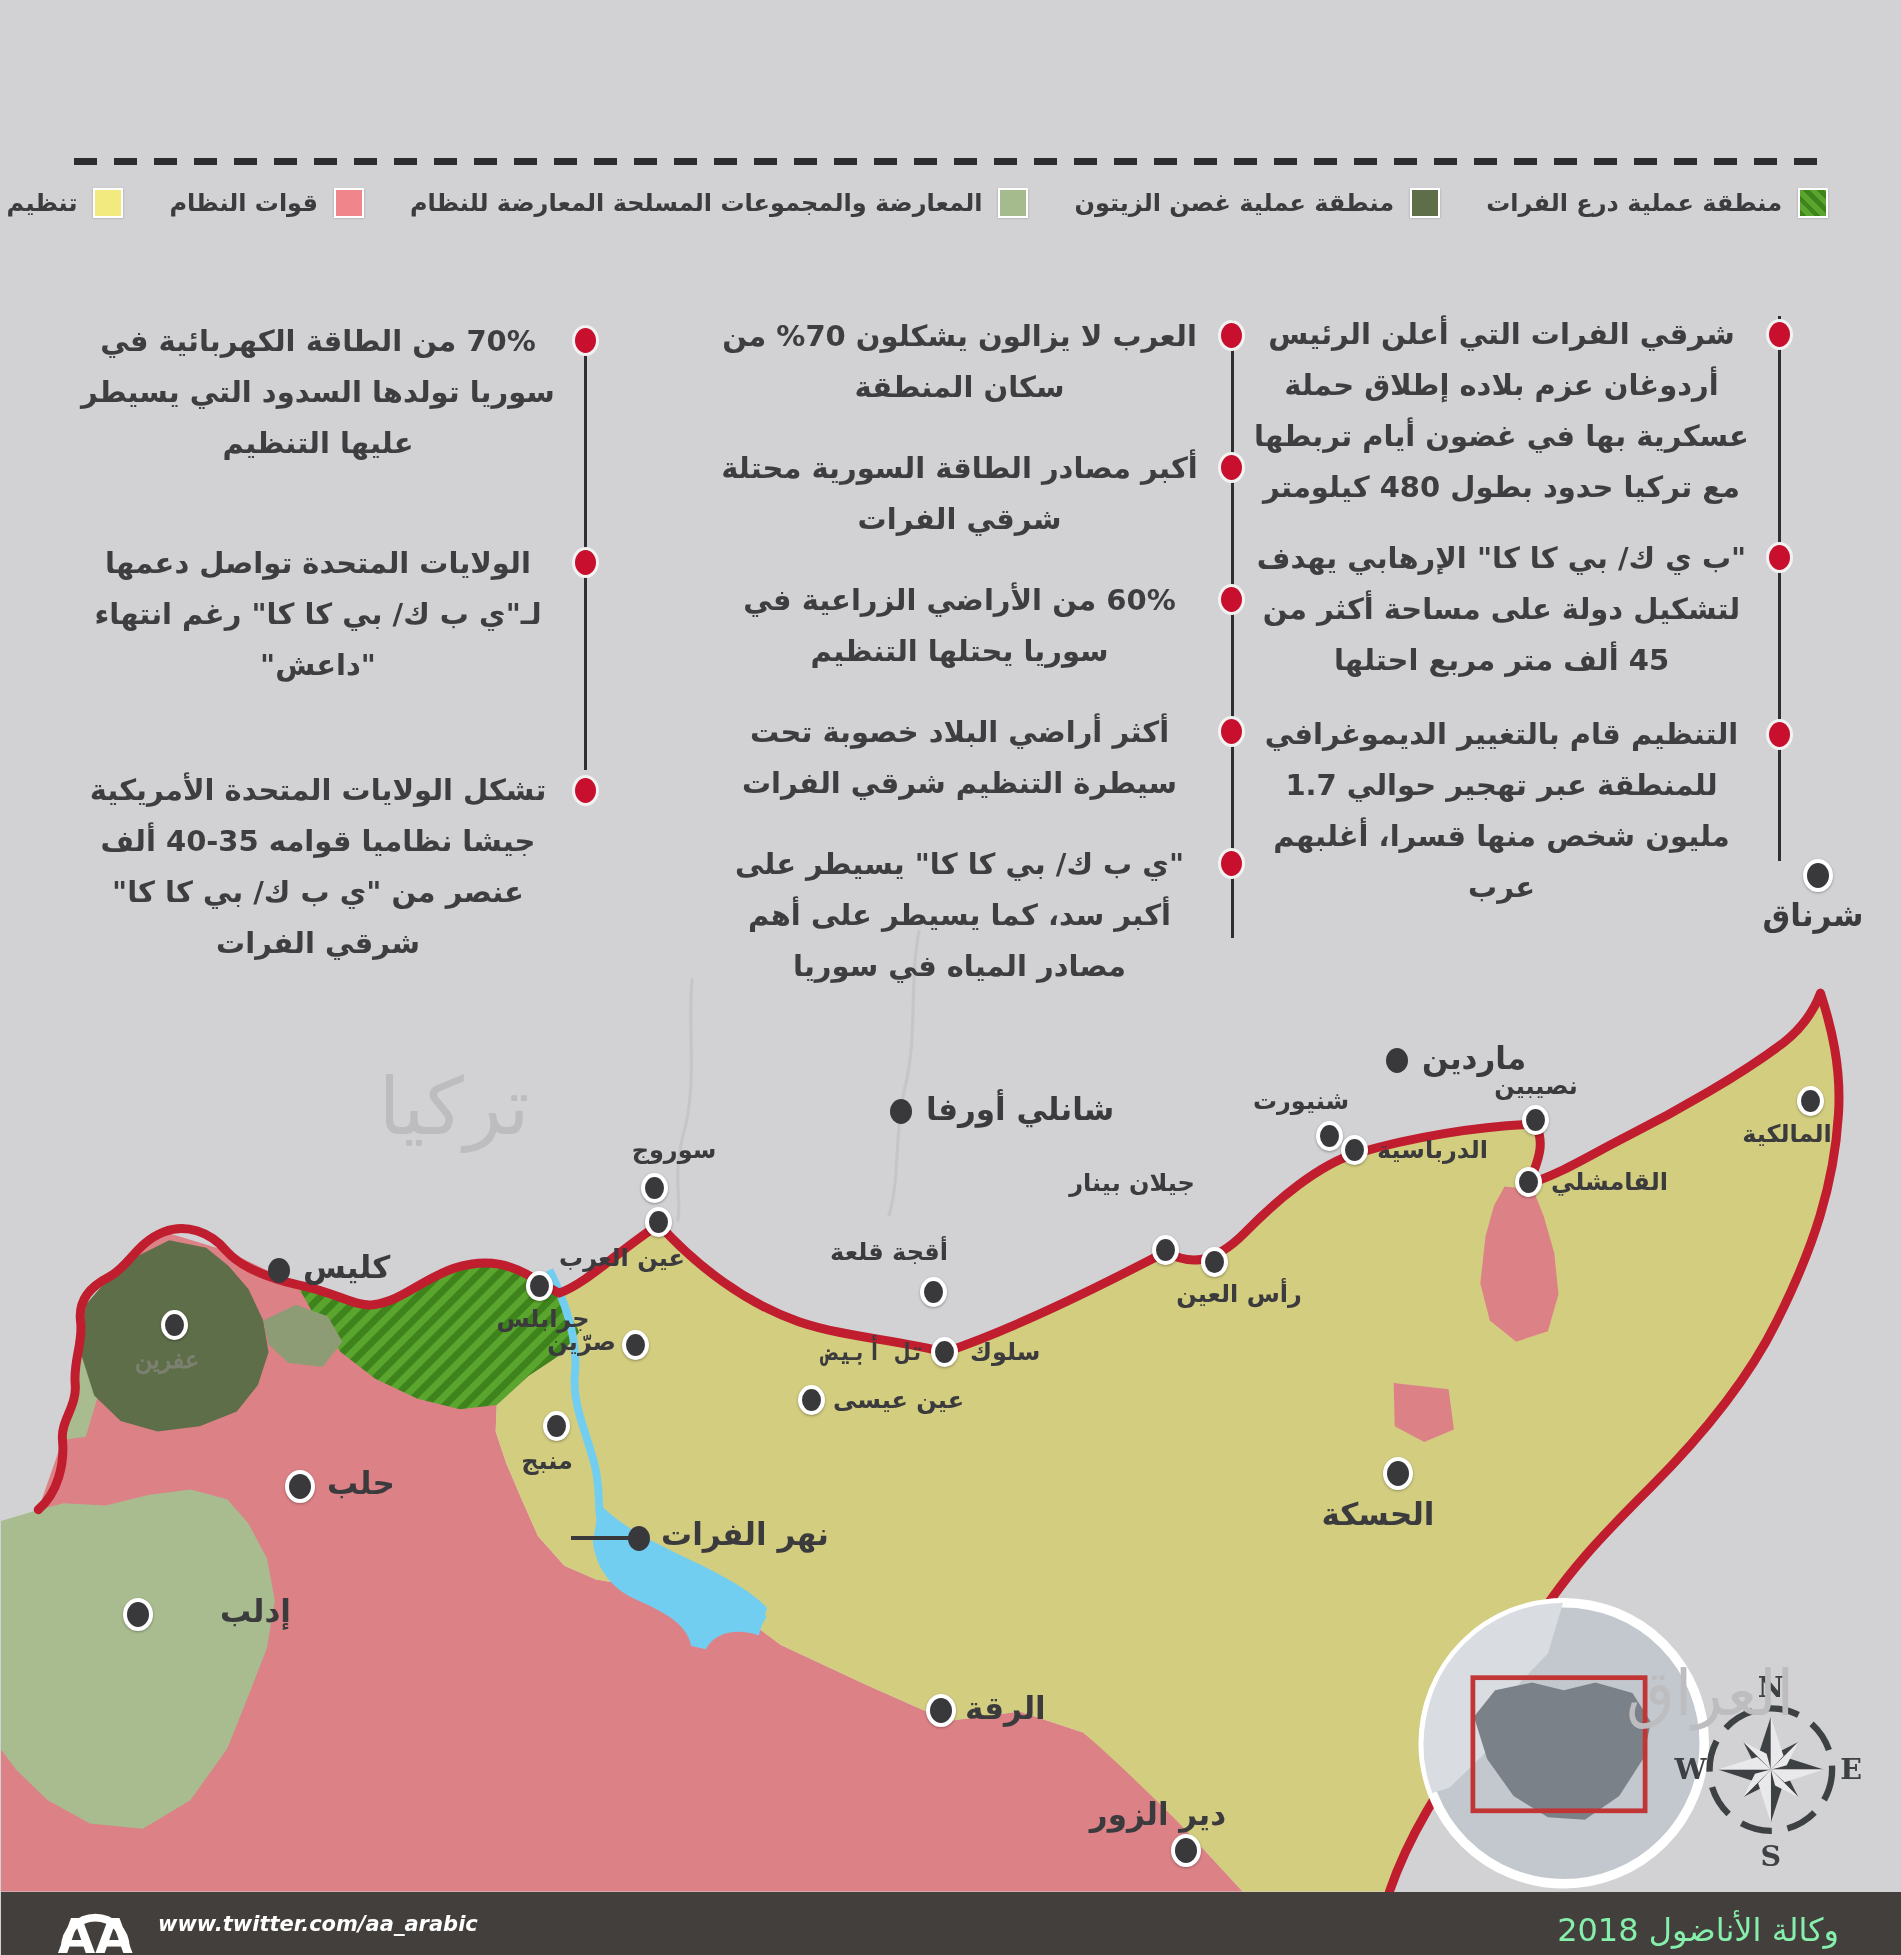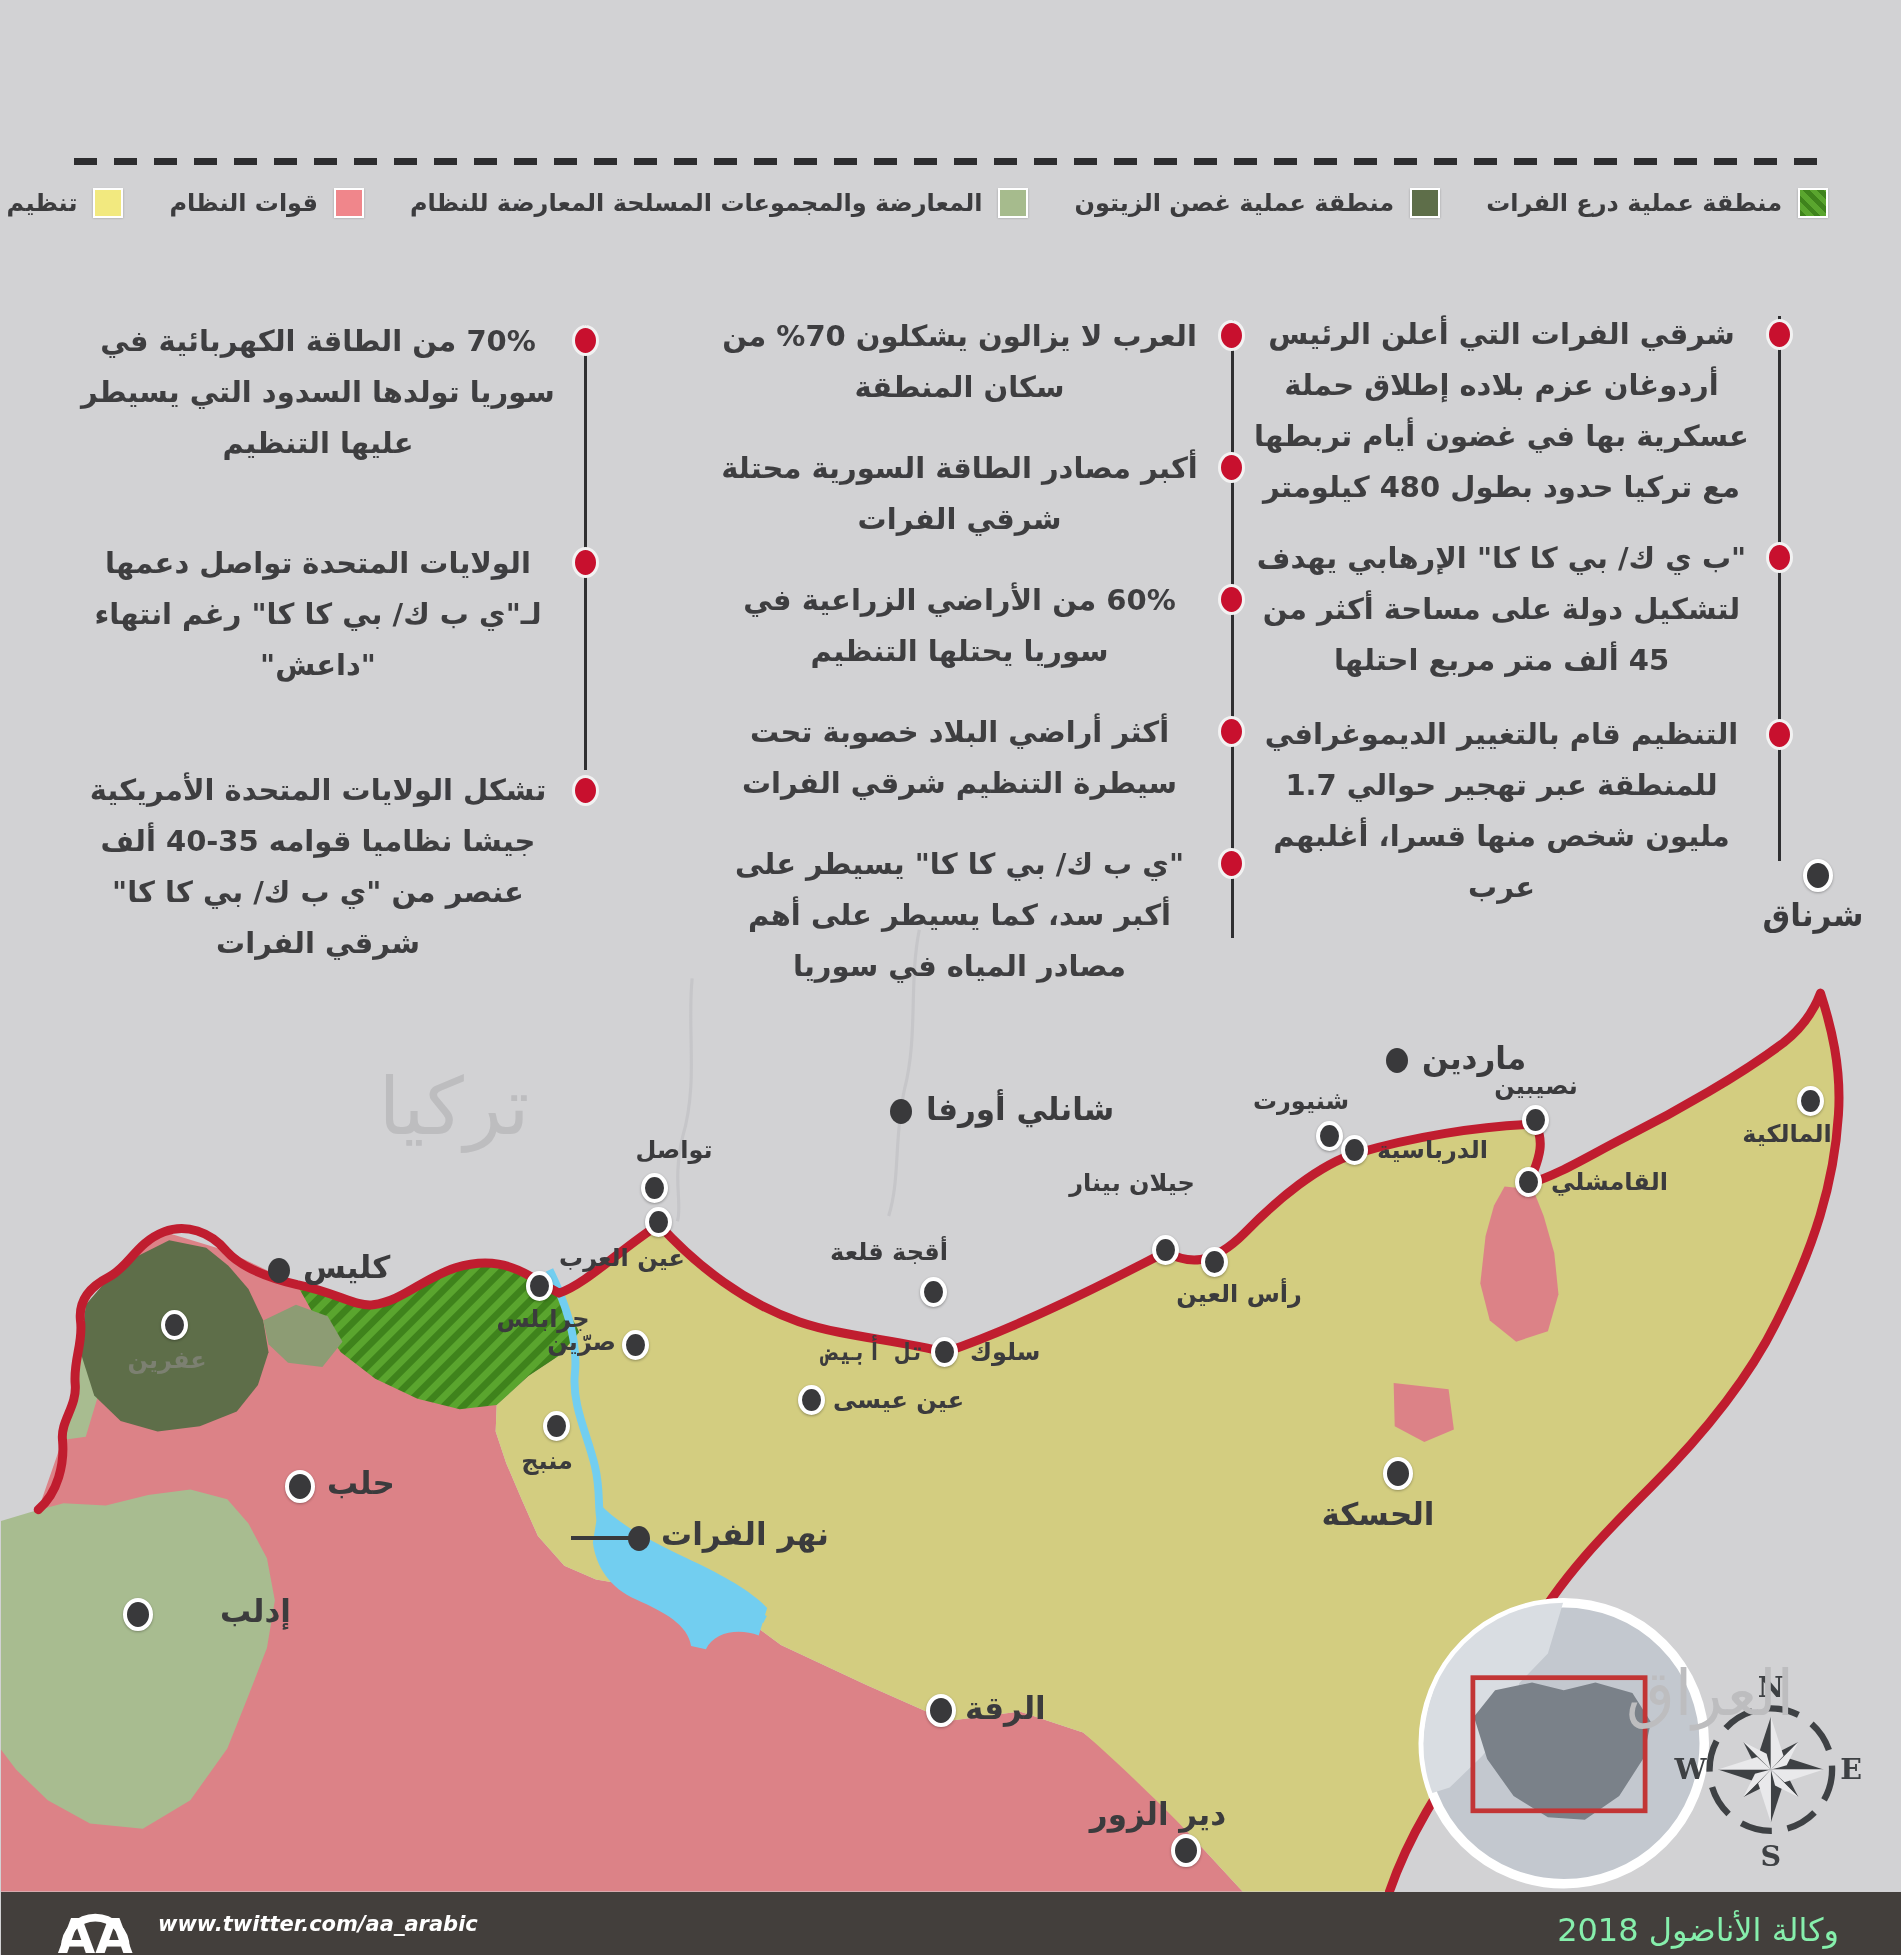--- a/index.html
+++ b/index.html
@@ -247,21 +247,21 @@
       <div class="city-label bold" style="left: 926px; top: 1091px;">شانلي أورفا</div>
       <div class="city-dot" style="width: 22px; height: 25px; left: 268px; top: 1258px;"></div>
       <div class="city-label bold" style="left: 303px; top: 1249px;">كليس</div>
       <div class="city-dot ring" style="width: 22px; height: 25px; left: 1803px; top: 859px;"></div>
       <div class="city-label bold" style="left: 1813px; top: 897px; transform: translateX(-50%);">شرناق</div>
       <div class="city-dot ring" style="width: 19px; height: 22px; left: 1522px; top: 1105px;"></div>
       <div class="city-label normal" style="left: 1536px; top: 1072px; transform: translateX(-50%);">نصيبين</div>
       <div class="city-dot ring" style="width: 19px; height: 22px; left: 1316px; top: 1121px;"></div>
       <div class="city-label normal" style="left: 1301px; top: 1087px; transform: translateX(-50%);">شنيورت</div>
       <div class="city-dot ring" style="width: 19px; height: 22px; left: 641px; top: 1173px;"></div>
-      <div class="city-label normal" style="left: 674px; top: 1136px; transform: translateX(-50%);">تواصل</div>
+      <div class="city-label normal" style="left: 674px; top: 1136px; transform: translateX(-50%);">سوروج</div>
       <div class="city-dot ring" style="width: 19px; height: 22px; left: 920px; top: 1277px;"></div>
       <div class="city-label normal" style="left: 889px; top: 1238px; transform: translateX(-50%);">أقجة قلعة</div>
       <div class="city-dot ring" style="width: 19px; height: 22px; left: 1152px; top: 1235px;"></div>
       <div class="city-label normal" style="left: 1132px; top: 1169px; transform: translateX(-50%);">جيلان بينار</div>
       <div class="city-dot ring" style="width: 19px; height: 22px; left: 1201px; top: 1247px;"></div>
       <div class="city-label normal" style="left: 1239px; top: 1280px; transform: translateX(-50%);">رأس العين</div>
       <div class="city-dot ring" style="width: 19px; height: 22px; left: 1341px; top: 1135px;"></div>
       <div class="city-label normal" style="left: 1377px; top: 1136px;">الدرباسية</div>
       <div class="city-dot ring" style="width: 19px; height: 22px; left: 1515px; top: 1167px;"></div>
       <div class="city-label normal" style="left: 1551px; top: 1168px;">القامشلي</div>
@@ -272,21 +272,21 @@
       <div class="city-dot ring" style="width: 19px; height: 22px; left: 798px; top: 1385px;"></div>
       <div class="city-label normal" style="left: 833px; top: 1386px;">عين عيسى</div>
       <div class="city-dot ring" style="width: 19px; height: 22px; left: 931px; top: 1337px;"></div>
       <div class="city-label normal" style="right: 977px; top: 1338px; font-family: Liberation Mono, monospace;">تل أبيض</div>
       <div class="city-label normal" style="left: 970px; top: 1338px;">سلوك</div>
       <div class="city-dot ring" style="width: 22px; height: 25px; left: 285px; top: 1470px;"></div>
       <div class="city-label bold" style="left: 327px; top: 1465px;">حلب</div>
       <div class="city-dot ring" style="width: 22px; height: 25px; left: 123px; top: 1598px;"></div>
       <div class="city-label bold" style="left: 172px; top: 1593px; margin-left: 48px;">إدلب</div>
       <div class="city-dot ring" style="width: 19px; height: 22px; left: 161px; top: 1310px;"></div>
-      <div class="city-label normal muted" style="left: 167px; top: 1346px; transform: translateX(-50%);">عفرين</div>
+      <div class="city-label normal muted" style="left: 167px; top: 1346px; transform: translateX(-50%); font-family: Liberation Serif, serif;">عفرين</div>
       <div class="city-dot ring" style="width: 19px; height: 22px; left: 543px; top: 1411px;"></div>
       <div class="city-label normal" style="left: 547px; top: 1447px; transform: translateX(-50%);">منبج</div>
       <div class="city-dot ring" style="width: 19px; height: 22px; left: 622px; top: 1330px;"></div>
       <div class="city-label normal" style="right: 1286px; top: 1328px;">صرّين</div>
       <div class="city-dot ring" style="width: 19px; height: 22px; left: 526px; top: 1271px;"></div>
       <div class="city-label normal" style="left: 543px; top: 1305px; transform: translateX(-50%);">جرابلس</div>
       <div class="city-dot ring" style="width: 19px; height: 22px; left: 645px; top: 1207px;"></div>
       <div class="city-label normal" style="left: 622px; top: 1244px; transform: translateX(-50%);">عين العرب</div>
       <div class="city-dot ring" style="width: 22px; height: 25px; left: 926px; top: 1694px;"></div>
       <div class="city-label bold" style="left: 965px; top: 1690px;">الرقة</div>

